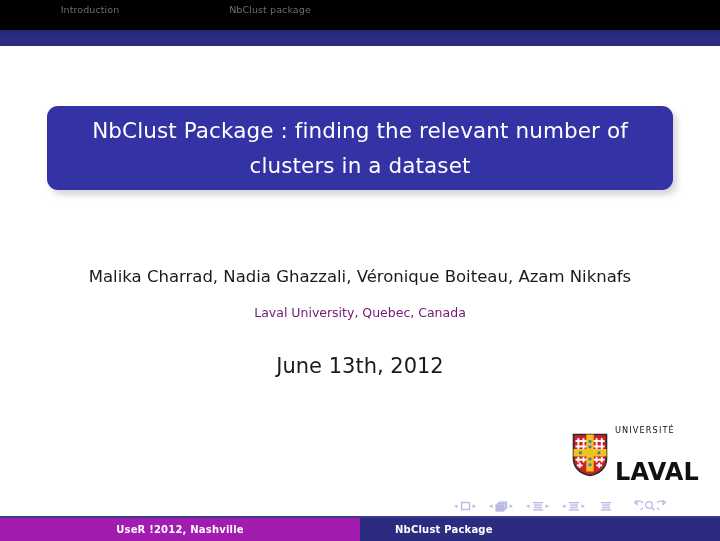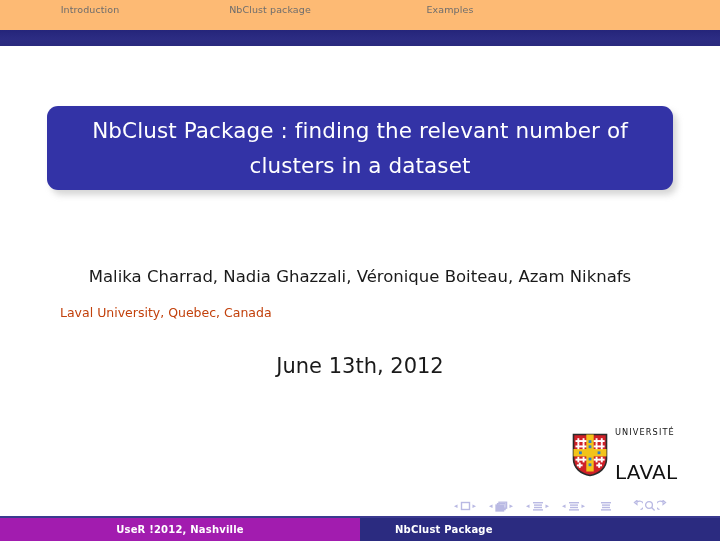--- a/index.html
+++ b/index.html
@@ -14,21 +14,21 @@
     overflow: hidden;
     position: relative;
   }
 
   
   .headline {
     position: absolute;
     top: 0; left: 0;
     width: 720px;
     height: 30px;
-    background: #fdba74;
+    background: #000000;
   }
   .headline-row {
     position: absolute;
     top: 0; left: 0;
     width: 720px;
     height: 18px;
     display: flex;
     align-items: center;
   }
   .nav-cell {
@@ -105,22 +105,23 @@
     font-size: 16.5px;
     line-height: 1.52;
     color: #1a1a1a;
     margin-top: 36px;
   }
   .institute {
     position: absolute;
     left: 60px;
     top: 305px;
     width: 600px;
+    text-align: center;
     font-size: 12.5px;
-    color: #c2410c;
+    color: #701a75;
   }
   .date {
     position: absolute;
     left: 60px;
     top: 354px;
     width: 600px;
     text-align: center;
     font-size: 21px;
     color: #1a1a1a;
   }
@@ -148,24 +149,24 @@
     line-height: 1;
     gap: 25px;
   }
   .logo-univ {
     font-size: 8.2px;
     letter-spacing: 1.1px;
     color: #111111;
     font-weight: normal;
   }
   .logo-laval {
-    font-size: 20px;
+    font-size: 24px;
     letter-spacing: 0.2px;
     color: #111111;
-    font-weight: normal;
+    font-weight: bold;
     margin-top: 1px;
   }
 
   
   .navsyms {
     position: absolute;
     left: 452px;
     top: 498px;
     width: 250px;
     height: 16px;
@@ -232,21 +233,20 @@
     background: #3a3a8f;
   }
 </style>
 </head>
 <body>
 
 <div class="headline">
   <div class="headline-row">
     <div class="nav-cell">Introduction</div>
     <div class="nav-cell">NbClust package</div>
-    <div class="nav-cell">Examples</div>
   </div>
 </div>
 <div class="headline-rule">
   <div class="headline-rule-inner"></div>
 </div>
 
 <div class="titlebox-wrap">
   <div class="titlebox-shadow"></div>
   <div class="titlebox">
     <div class="title-text">NbClust Package : finding the relevant number of clusters in a dataset</div>

